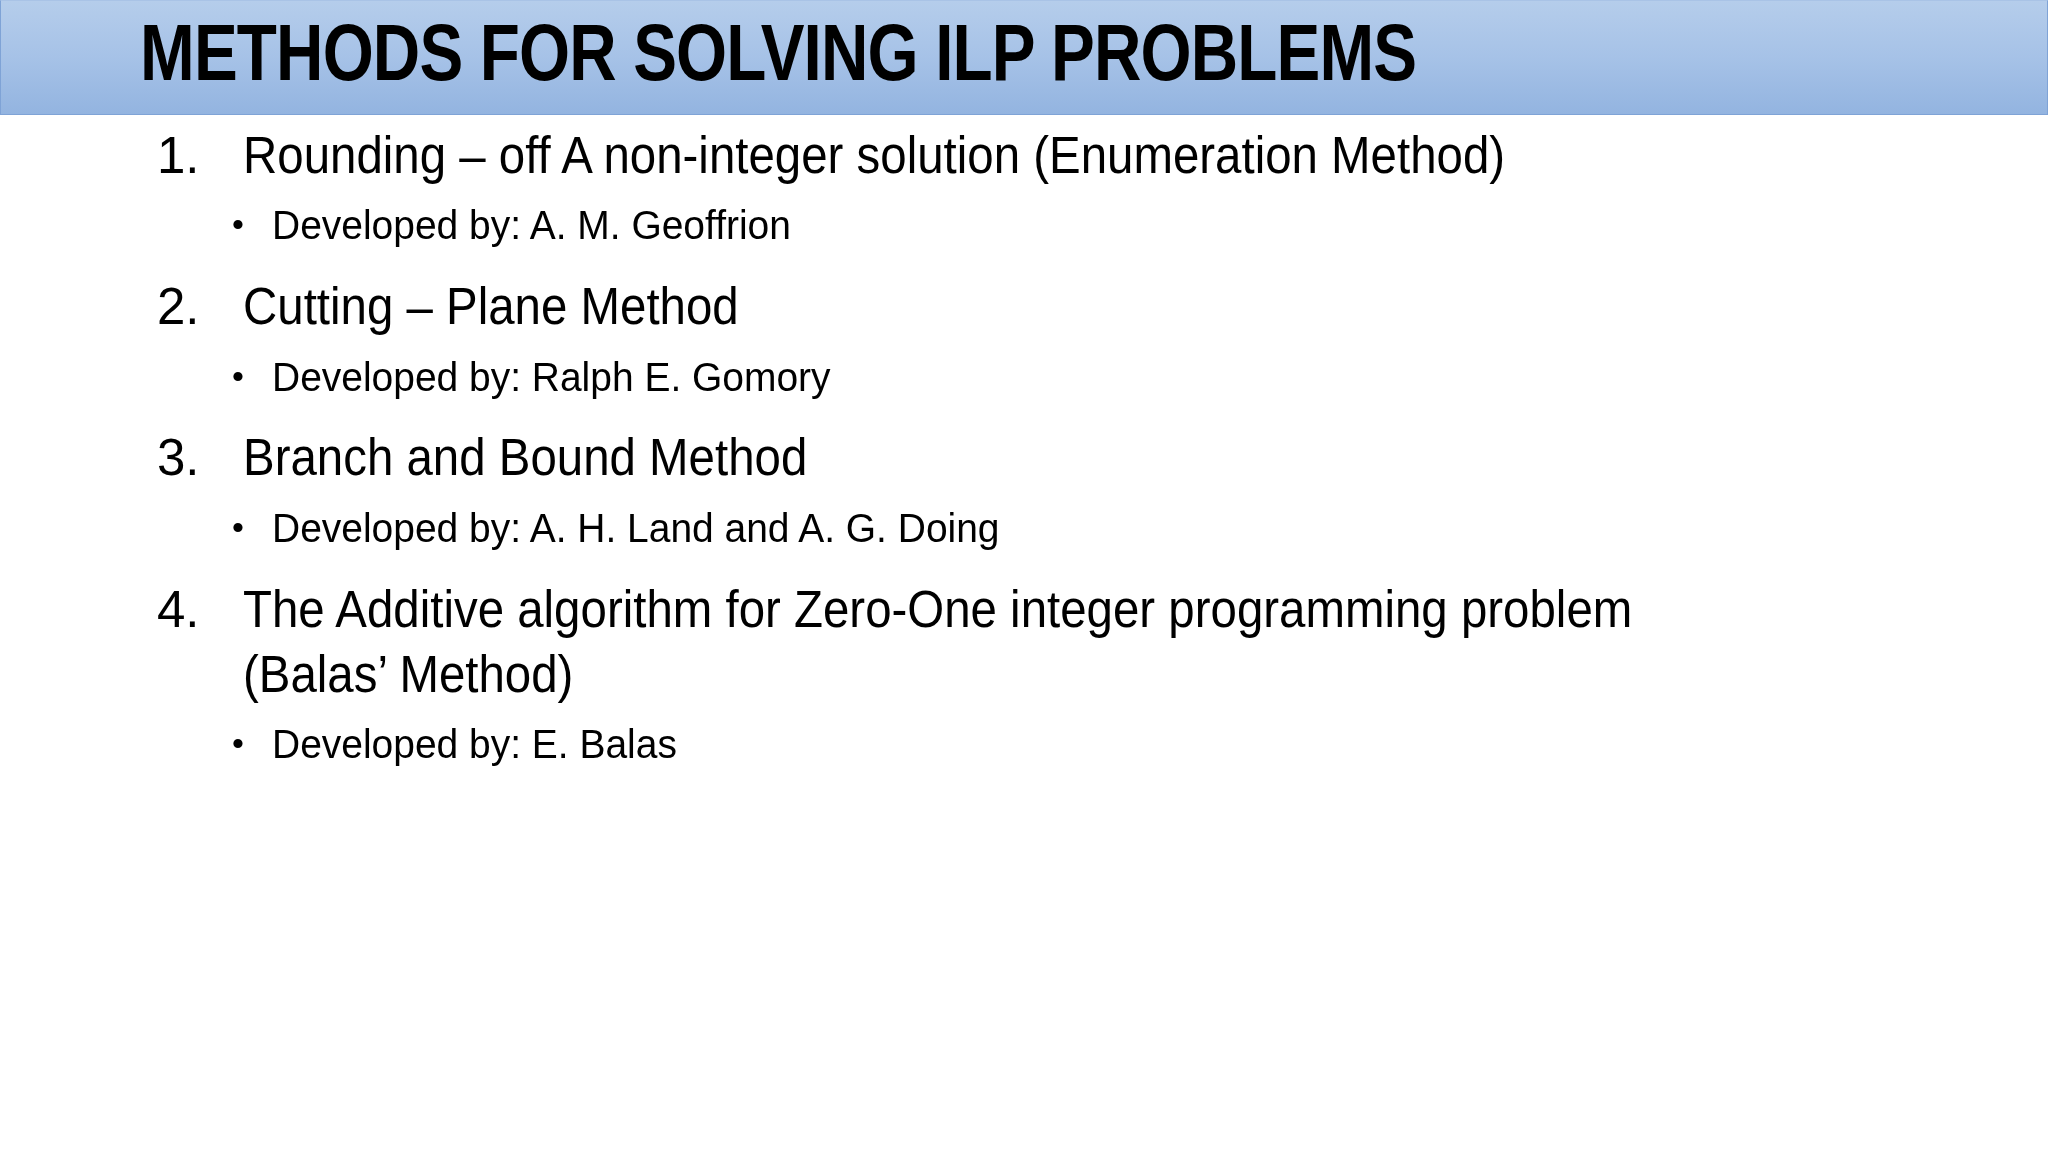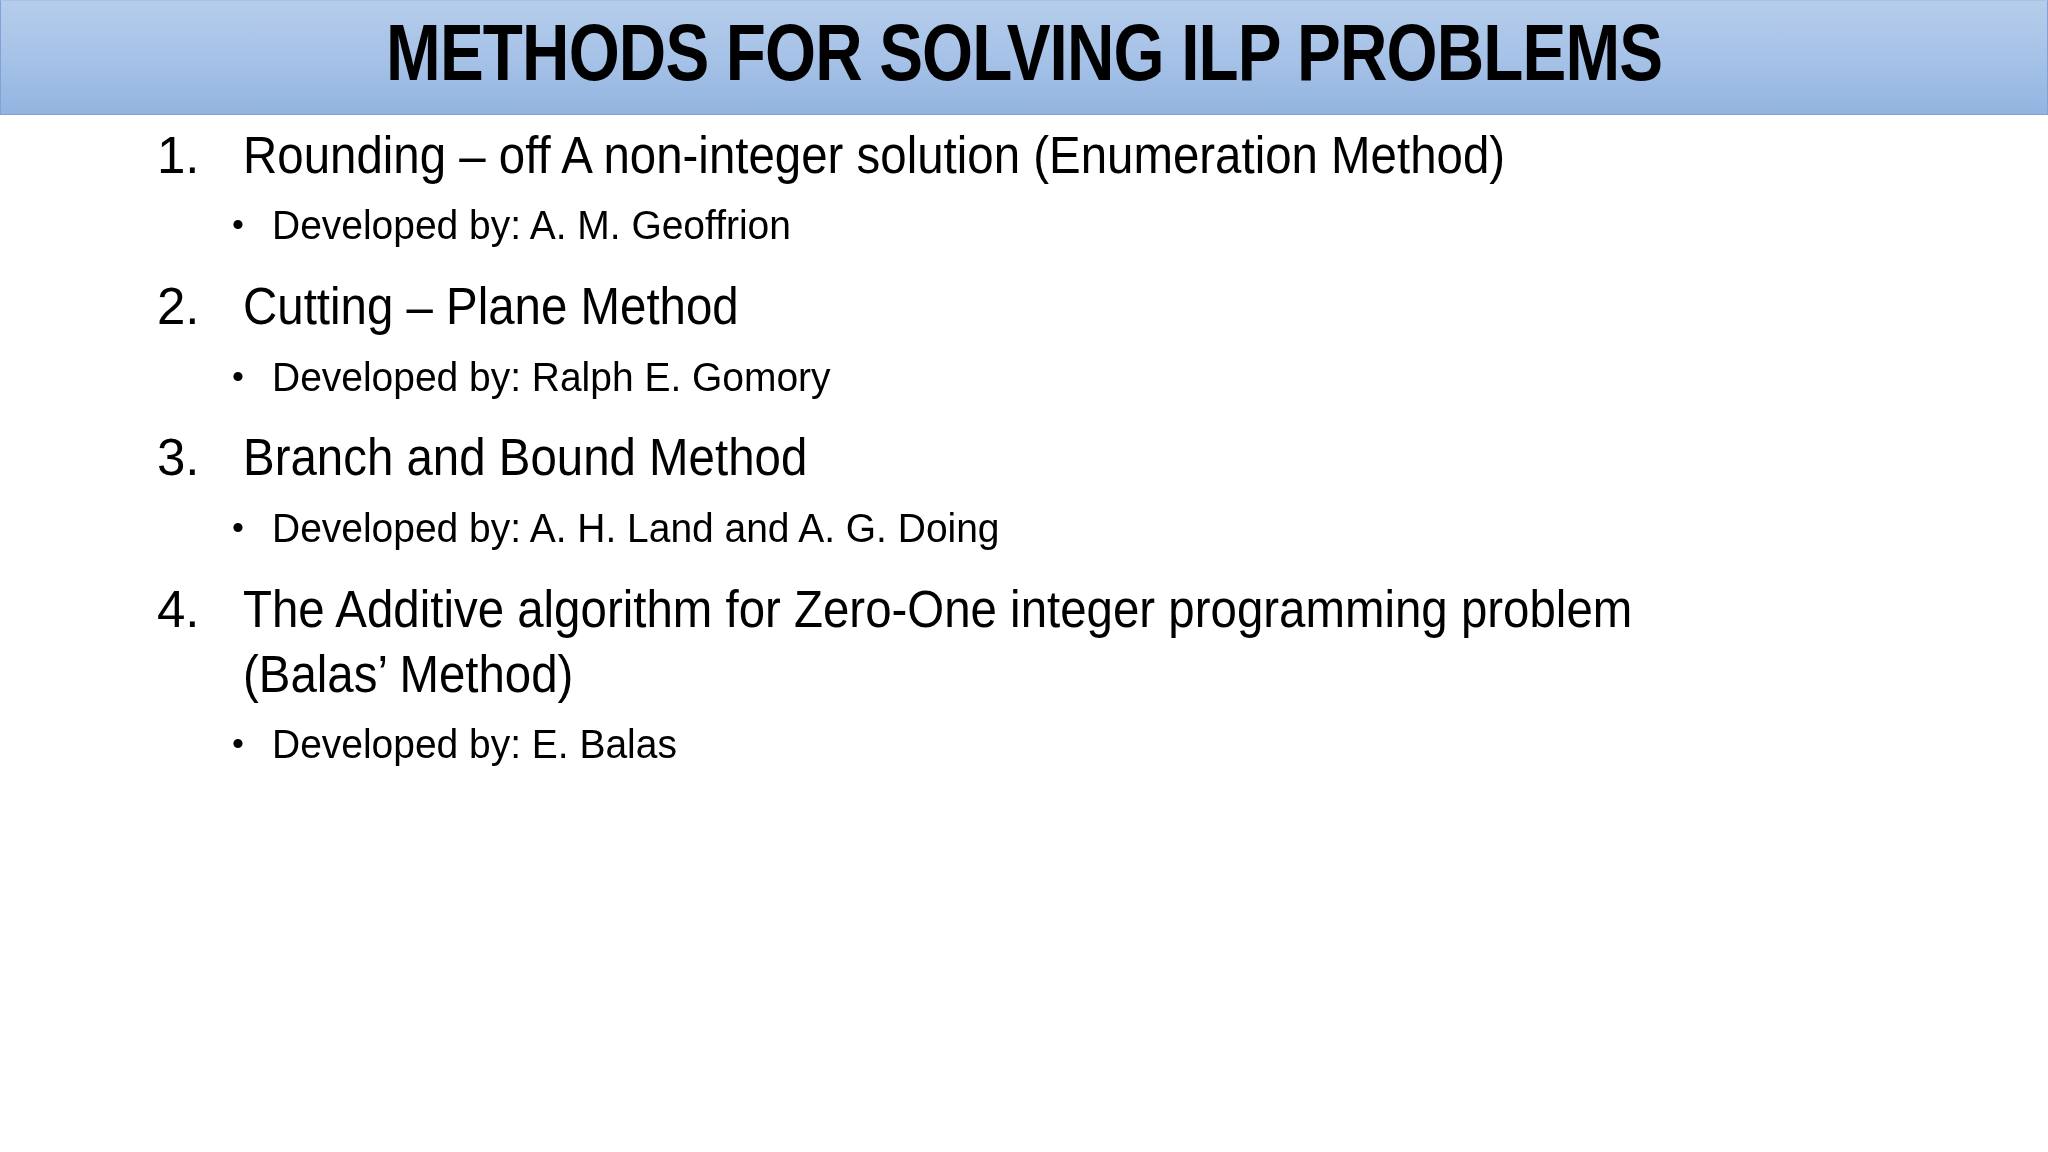--- a/index.html
+++ b/index.html
@@ -24,21 +24,20 @@
       background: linear-gradient(to bottom, #b5cdeb 0%, #a6c2e7 50%, #93b4e0 100%);
       border: 1px solid #7fa3d6;
       border-top-color: #a9c3e6;
     }
     .title-wrap {
       position: absolute;
       left: 0;
       top: 0;
       width: 2048px;
       height: 114px;
-      text-align: center;
     }
     .title-text {
       display: inline-block;
       font-family: "Liberation Sans", sans-serif;
       font-weight: bold;
       font-size: 80px;
       line-height: 80px;
       margin-top: 13px;
       letter-spacing: -1px;
       transform: scaleX(0.82);

